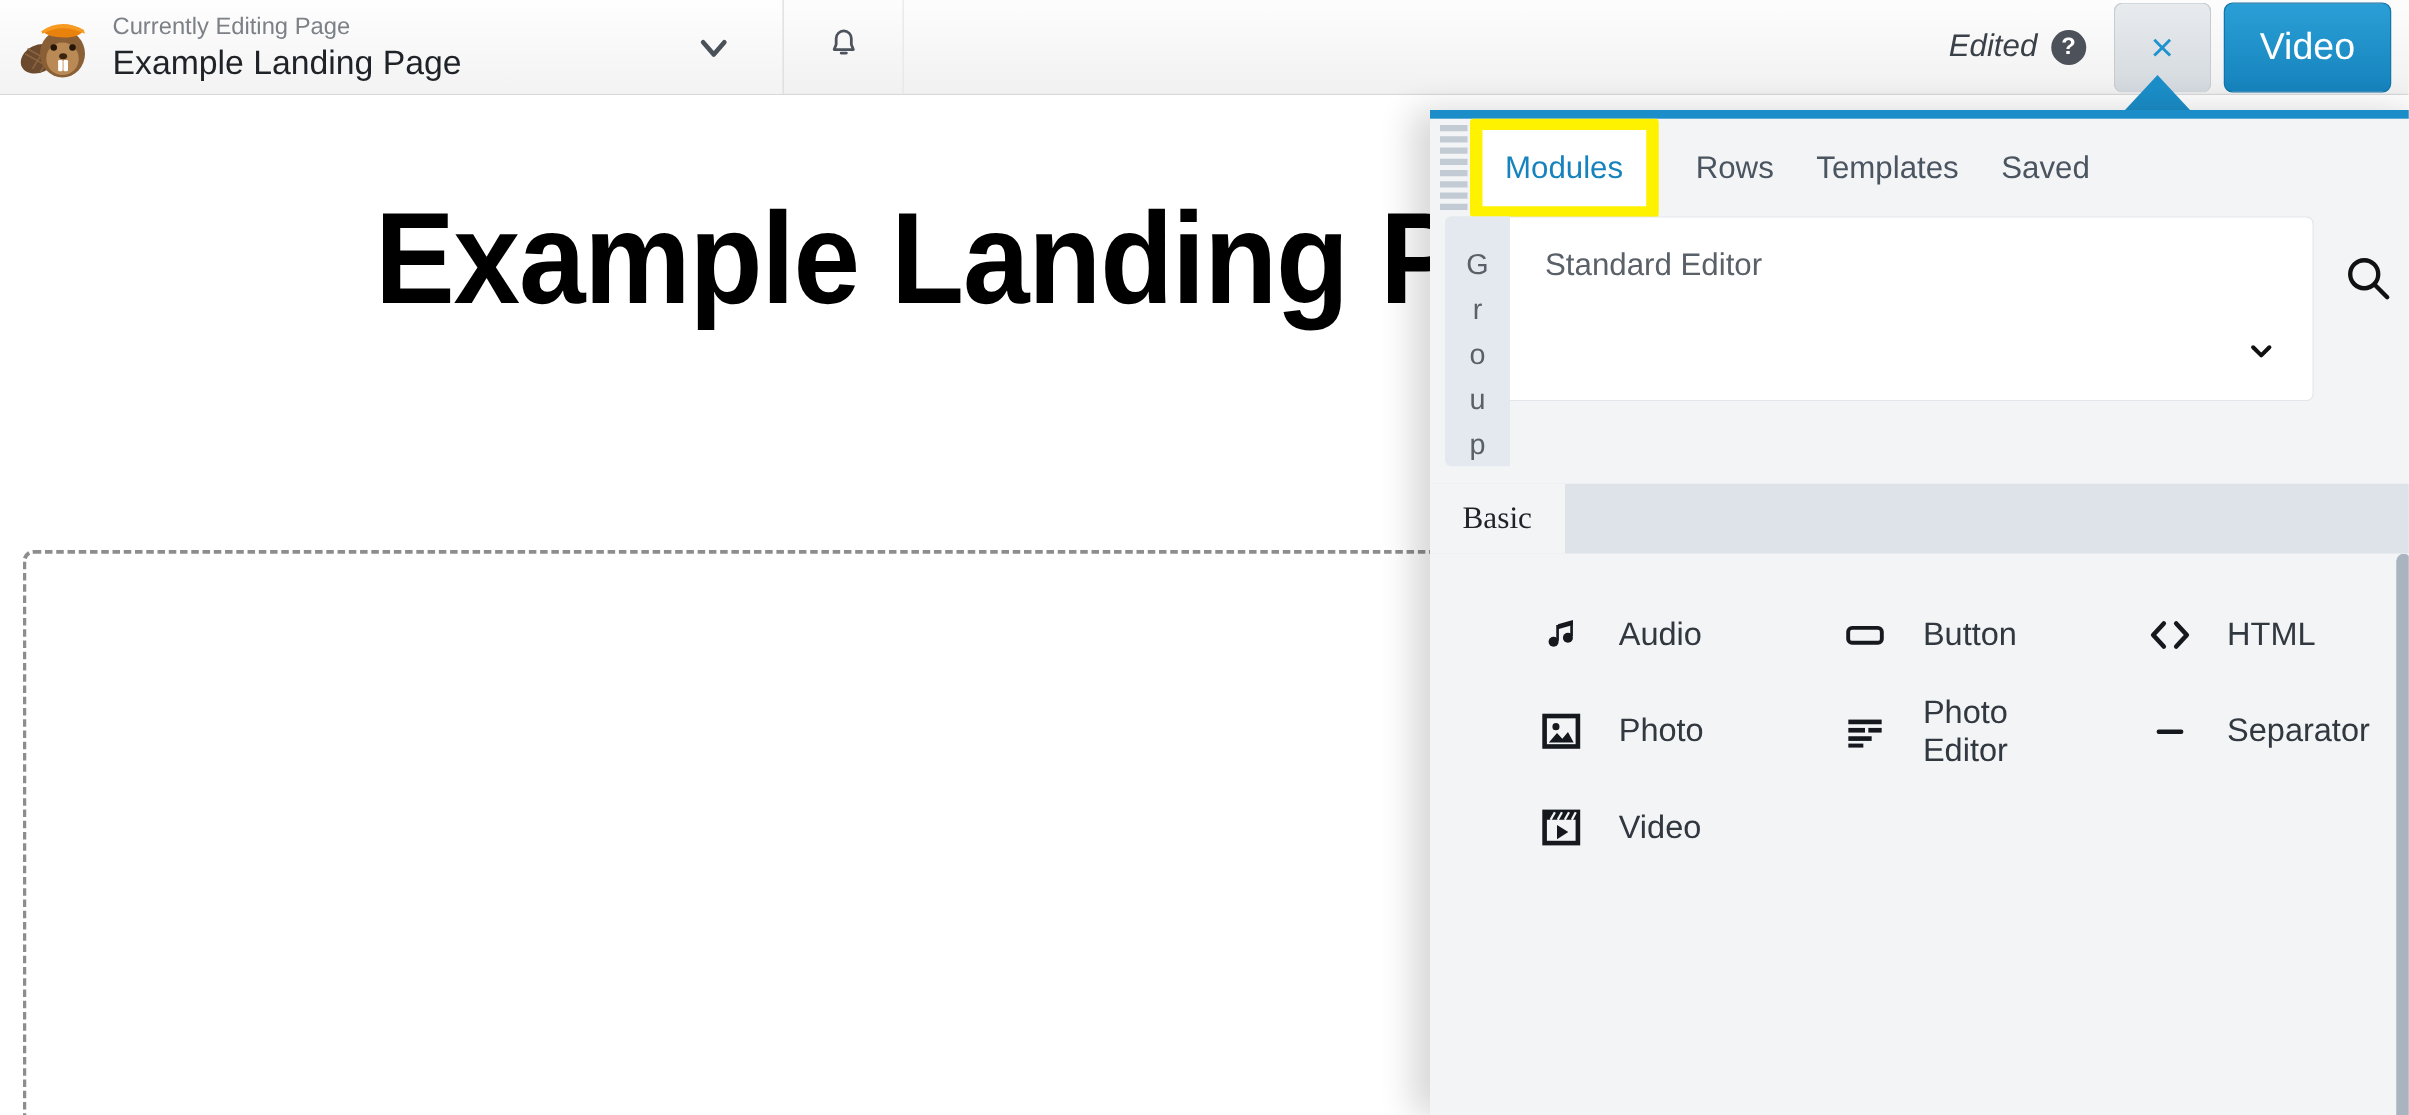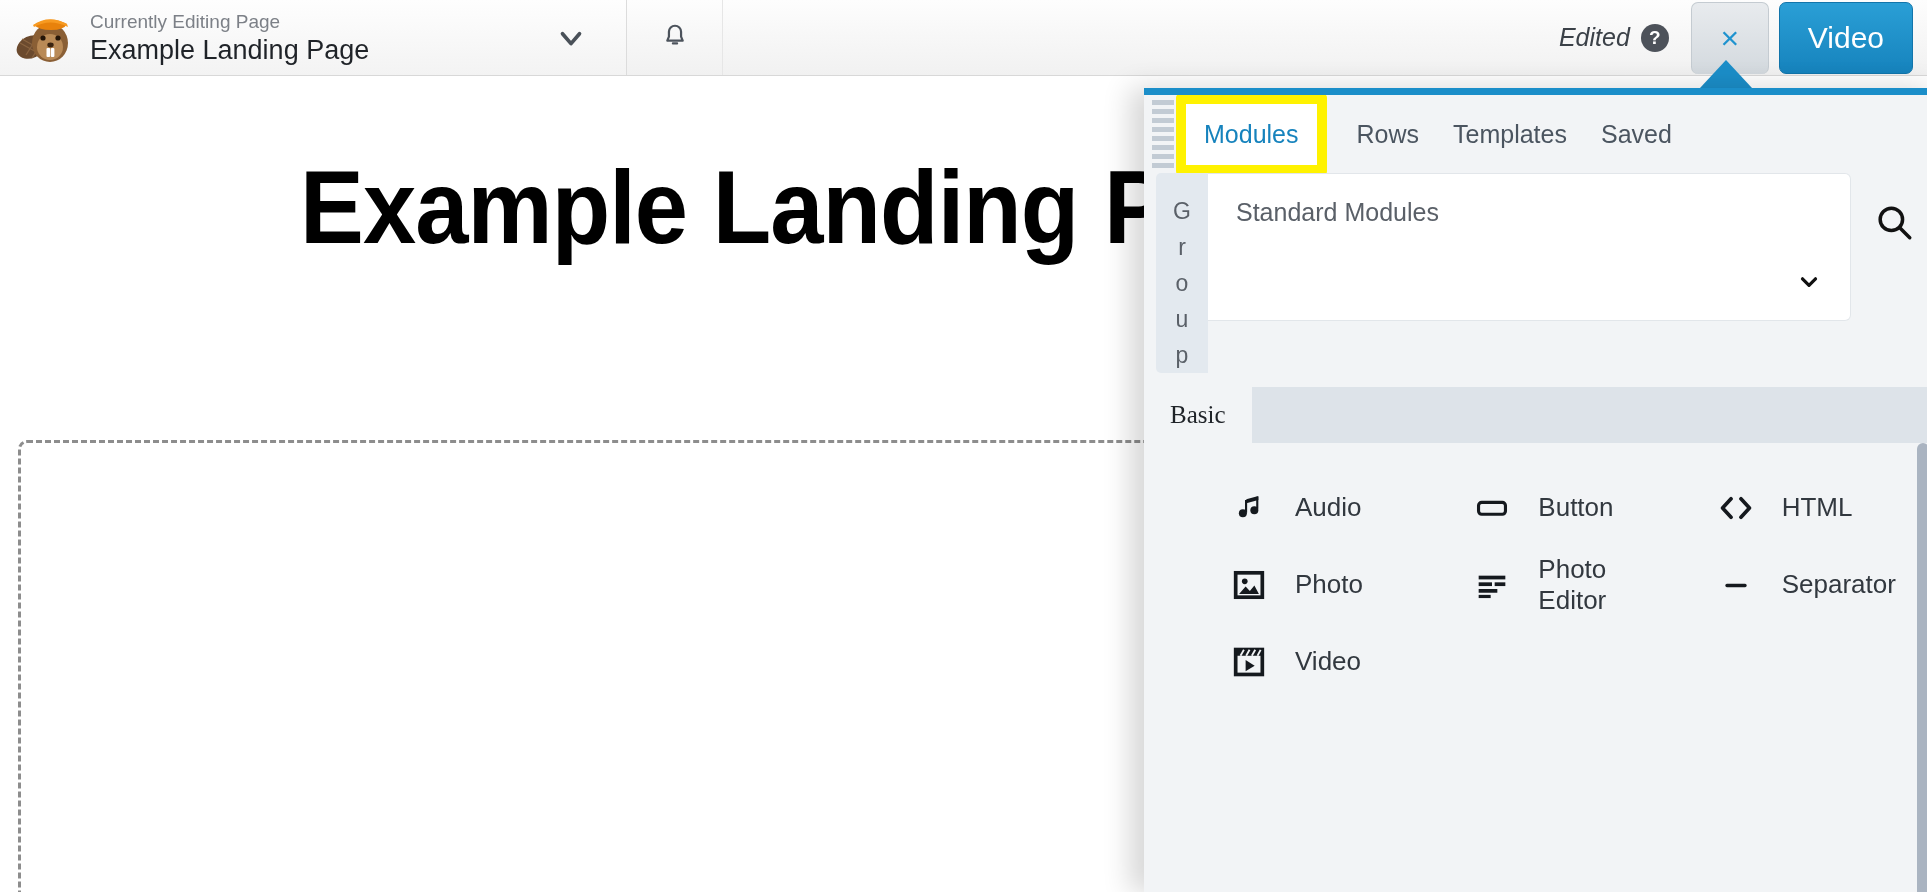--- a/index.html
+++ b/index.html
@@ -271,21 +271,21 @@
 
     <div class="select-row">
       <div class="group-chip">
         <span>G</span>
         <span>r</span>
         <span>o</span>
         <span>u</span>
         <span>p</span>
       </div>
       <div class="select-box">
-        <div class="select-value">Standard Modules</div>
+        <div class="select-value">Standard Editor</div>
         <span class="select-caret">
           <svg width="26" height="26" viewBox="0 0 24 24" fill="none" stroke="currentColor" stroke-width="3" stroke-linecap="round" stroke-linejoin="round">
               <polyline points="6 10 12 16 18 10"></polyline>
             </svg>
         </span>
       </div>
       <div class="search-icon-wrap">
         <span>
           <svg width="42" height="42" viewBox="0 0 24 24" fill="none" stroke="#111" stroke-width="2" stroke-linecap="round">
               <circle cx="10.5" cy="10.5" r="6.4"></circle>

